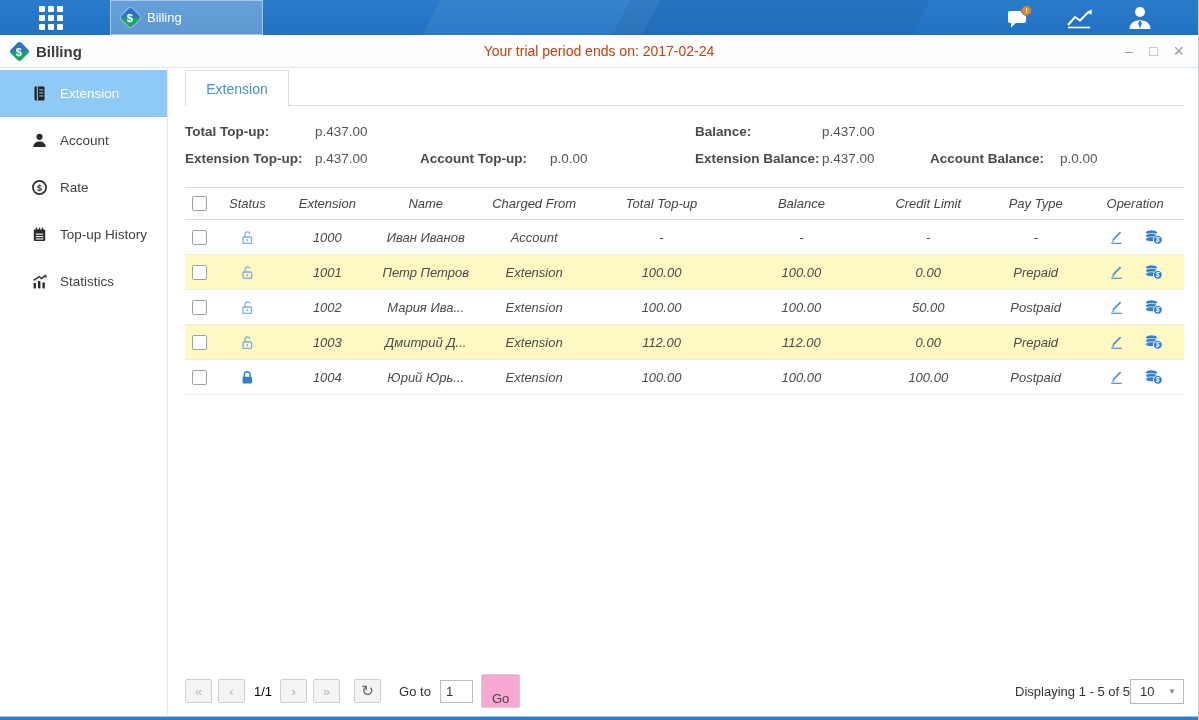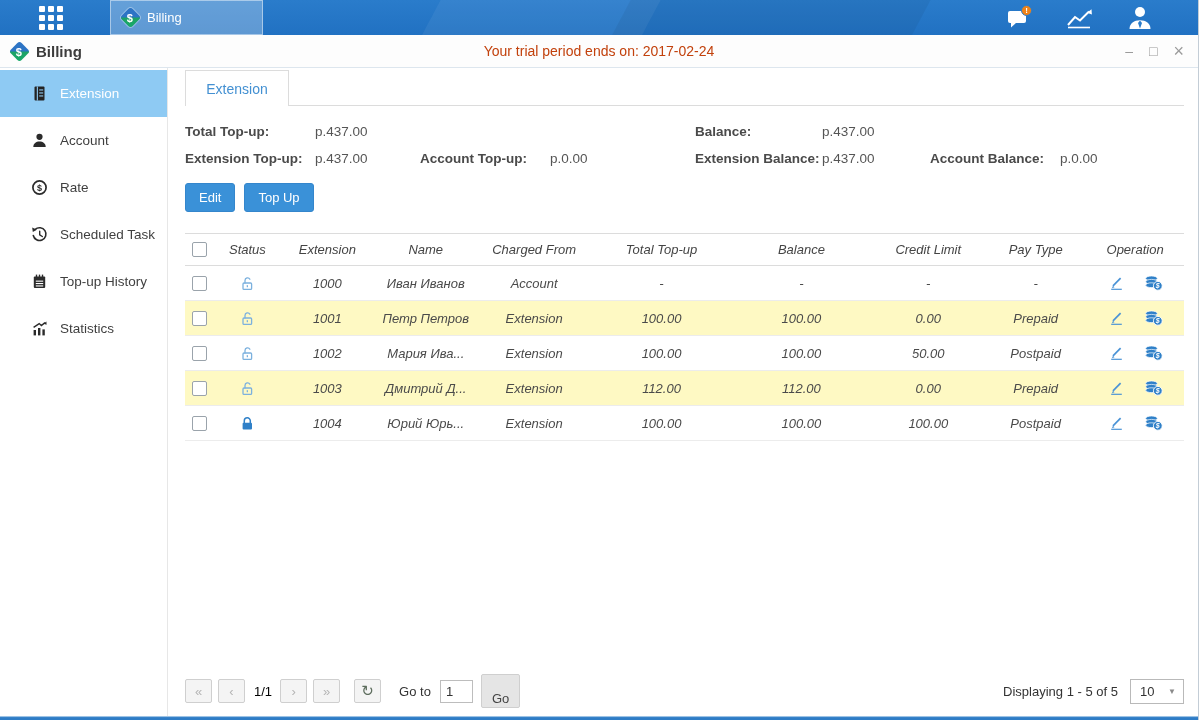--- a/index.html
+++ b/index.html
@@ -96,23 +96,23 @@
     justify-content:space-between; padding-bottom:6px; }
   .pager { display:flex; align-items:center; }
   .pgbtn { width:27px; height:24px; background:#f4f4f4; border:1px solid #cfcfcf; border-radius:2px;
     color:#b5b5b5; font-size:13px; display:flex; align-items:center; justify-content:center;
     margin-right:6px; cursor:pointer; font-family:inherit; }
   .pgbtn.refresh { color:#5d6d5d; font-size:15px; margin-left:8px; }
   .pageind { font-size:13px; color:#000000; margin:0 8px 0 3px; }
   .goto-label { font-size:13px; color:#333; margin:0 9px 0 12px; }
   .goto-input { width:33px; height:23px; border:1px solid #bdbdbd; font-size:13px; color:#333;
     padding-left:5px; font-family:inherit; }
-  .gobtn { height:24px; background:#e5e5e5; border:1px solid #cfcfcf; border-radius:2px;
+  .gobtn { height:24px; background:#f9a8d4; border:1px solid #cfcfcf; border-radius:2px;
     font-size:13px; color:#444; padding:16px 10px; margin-left:8px; cursor:pointer; font-family:inherit; }
-  .pagesum { display:flex; align-items:center; gap:12px; font-size:13px; color:#333; }
+  .pagesum { display:flex; align-items:center; gap:0; font-size:13px; color:#333; }
   .pagesize { width:54px; height:25px; border:1px solid #b9b9b9; background:#fff; display:flex;
     align-items:center; justify-content:space-between; padding:0 7px 0 9px; cursor:pointer; }
   .pagesize .dd { color:#8a8a8a; font-size:8px; }
 
   .bottom-strip { height:4px; flex:0 0 4px; background:linear-gradient(180deg,#cfe2f2,#2e7cc6 40%); }
 </style>
 </head>
 <body>
 
 <div class="screen">
@@ -199,28 +199,20 @@
           <path d="M2.3 15 c0-3.5 2.8-5.4 6.2-5.4 s6.2 1.9 6.2 5.4 z" fill="#2b2b2b"></path>
         </svg>
         <span>Account</span>
       </div>
       <div class="side-item">
         <svg width="17" height="17" viewBox="0 0 17 17">
           <circle cx="8.5" cy="8.5" r="6.6" fill="none" stroke="#2b2b2b" stroke-width="1.7"></circle>
           <text x="8.5" y="11.6" font-size="9" font-weight="bold" fill="#2b2b2b" text-anchor="middle">$</text>
         </svg>
         <span>Rate</span>
-      </div>
-      <div class="side-item">
-        <svg width="17" height="17" viewBox="0 0 17 17">
-          <path d="M4.2 3.4 a6.4 6.4 0 1 1-1.9 6.1" fill="none" stroke="#2b2b2b" stroke-width="1.6" stroke-linecap="round"></path>
-          <path d="M1.2 1.6 l0.6 4.4 4-2.2 z" fill="#2b2b2b"></path>
-          <path d="M8.7 5.2 v3.6 l2.6 1.7" fill="none" stroke="#2b2b2b" stroke-width="1.4" stroke-linecap="round"></path>
-        </svg>
-        <span>Scheduled Task</span>
       </div>
       <div class="side-item">
         <svg width="17" height="17" viewBox="0 0 17 17">
           <rect x="2.8" y="3.6" width="11.4" height="11.4" rx="1" fill="#2b2b2b"></rect>
           <rect x="4.8" y="1.6" width="1.4" height="3.4" fill="#2b2b2b"></rect>
           <rect x="7.8" y="1.6" width="1.4" height="3.4" fill="#2b2b2b"></rect>
           <rect x="10.8" y="1.6" width="1.4" height="3.4" fill="#2b2b2b"></rect>
           <rect x="4.8" y="7.6" width="7.4" height="1.1" fill="#fff"></rect>
           <rect x="4.8" y="10" width="7.4" height="1.1" fill="#fff"></rect>
           <rect x="4.8" y="12.4" width="7.4" height="1.1" fill="#fff"></rect>
@@ -255,24 +247,20 @@
         <span class="lab gc1 r2">Extension Top-up:</span>
         <span class="gc2 r2">p.437.00</span>
         <span class="lab gc3 r2">Account Top-up:</span>
         <span class="gc4 r2">p.0.00</span>
         <span class="lab gc5 r2">Extension Balance:</span>
         <span class="gc6 r2">p.437.00</span>
         <span class="lab gc7 r2">Account Balance:</span>
         <span class="gc8 r2">p.0.00</span>
       </div>
 
-      <div class="actions">
-        <button class="btn-blue">Edit</button>
-        <button class="btn-blue">Top Up</button>
-      </div>
 
       <div class="table">
         <div class="thead">
           <div class="cell w0">
               <span class="cb"></span>
             </div>
           <div class="cell w1">Status</div>
           <div class="cell w2">Extension</div>
           <div class="cell w3">Name</div>
           <div class="cell w4">Charged From</div>

